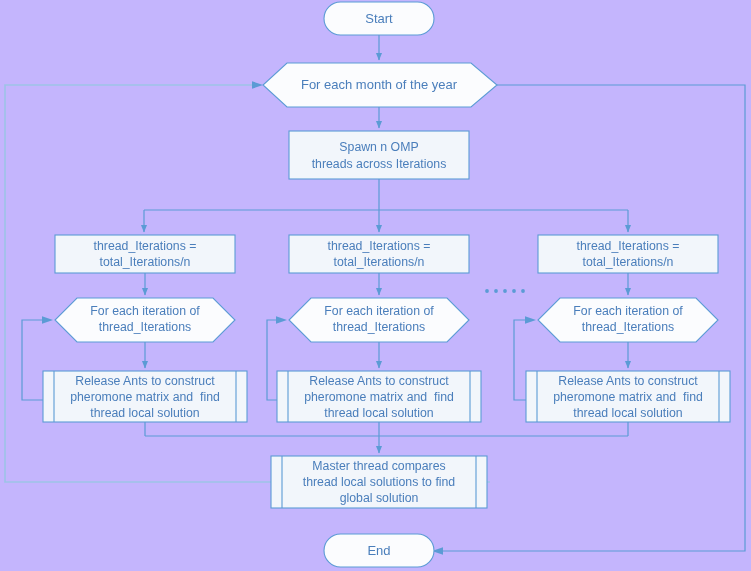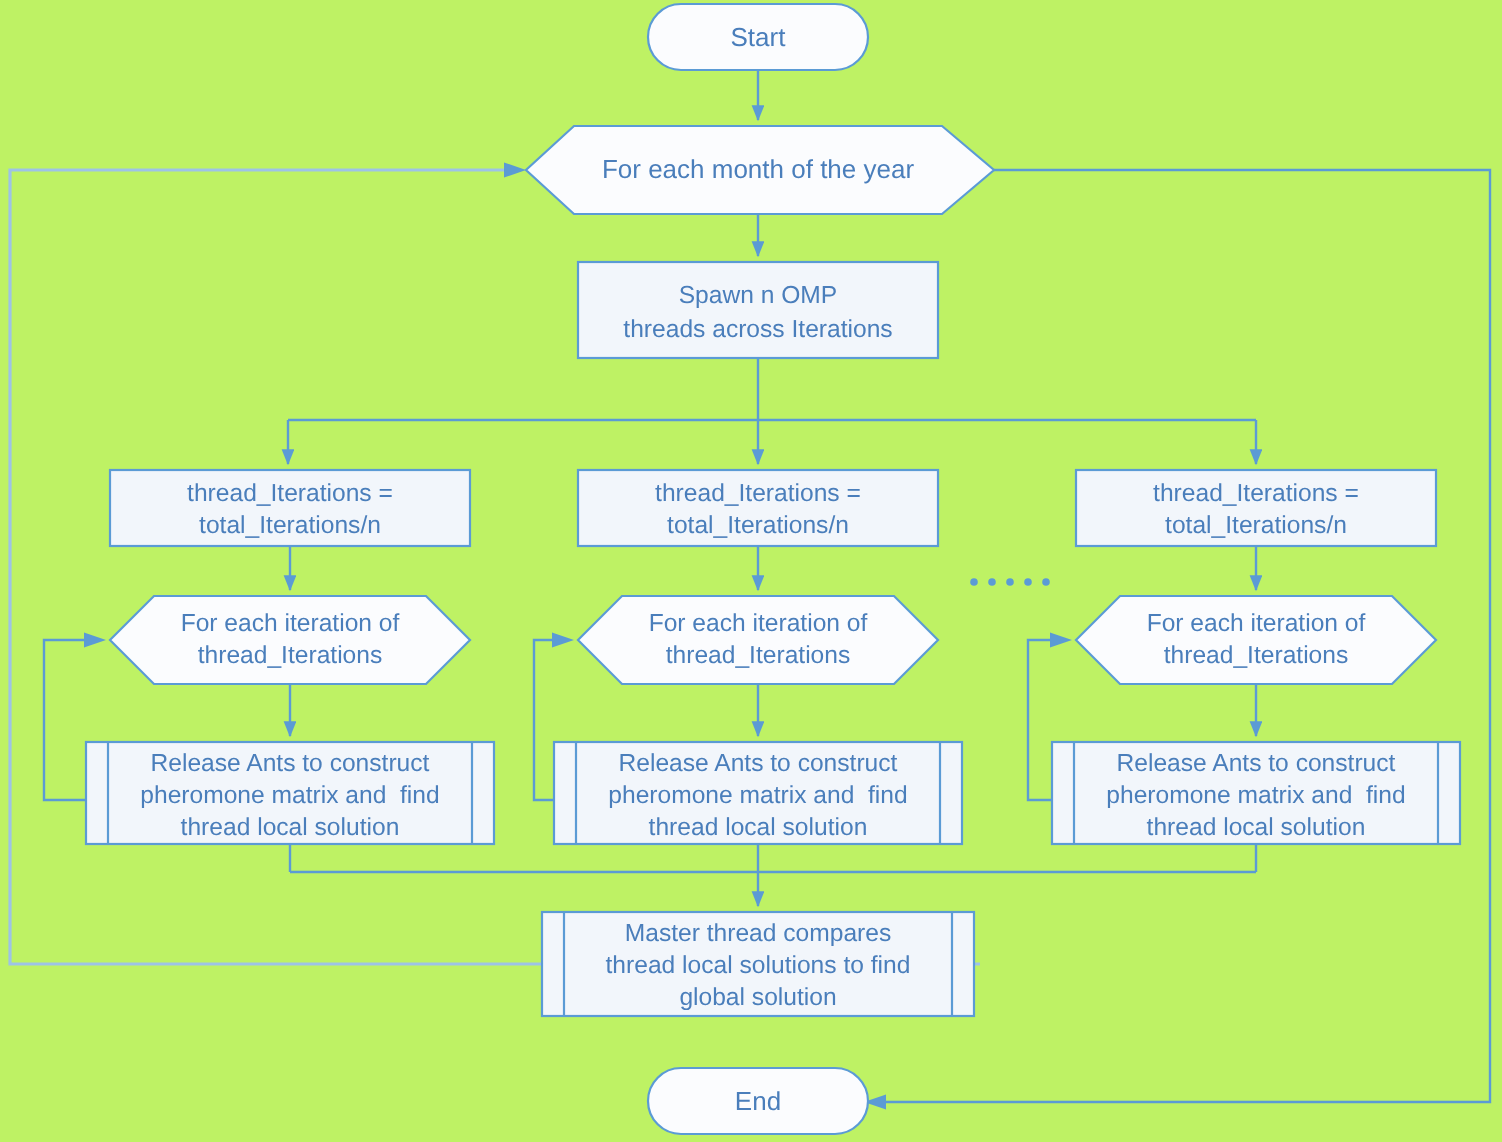--- a/index.html
+++ b/index.html
@@ -4,21 +4,21 @@
 <style>
   html, body {
     margin: 0;
     padding: 0;
     background: #ffffff;
   }
   #canvas {
     position: relative;
     width: 751px;
     height: 571px;
-    background: #bef264;
+    background: #c4b5fd;
     font-family: "Liberation Sans", sans-serif;
     overflow: hidden;
   }
   svg#flow {
     display: block;
     width: 751px;
     height: 571px;
   }
   .node-shape {
     fill: #f2f6fb;

